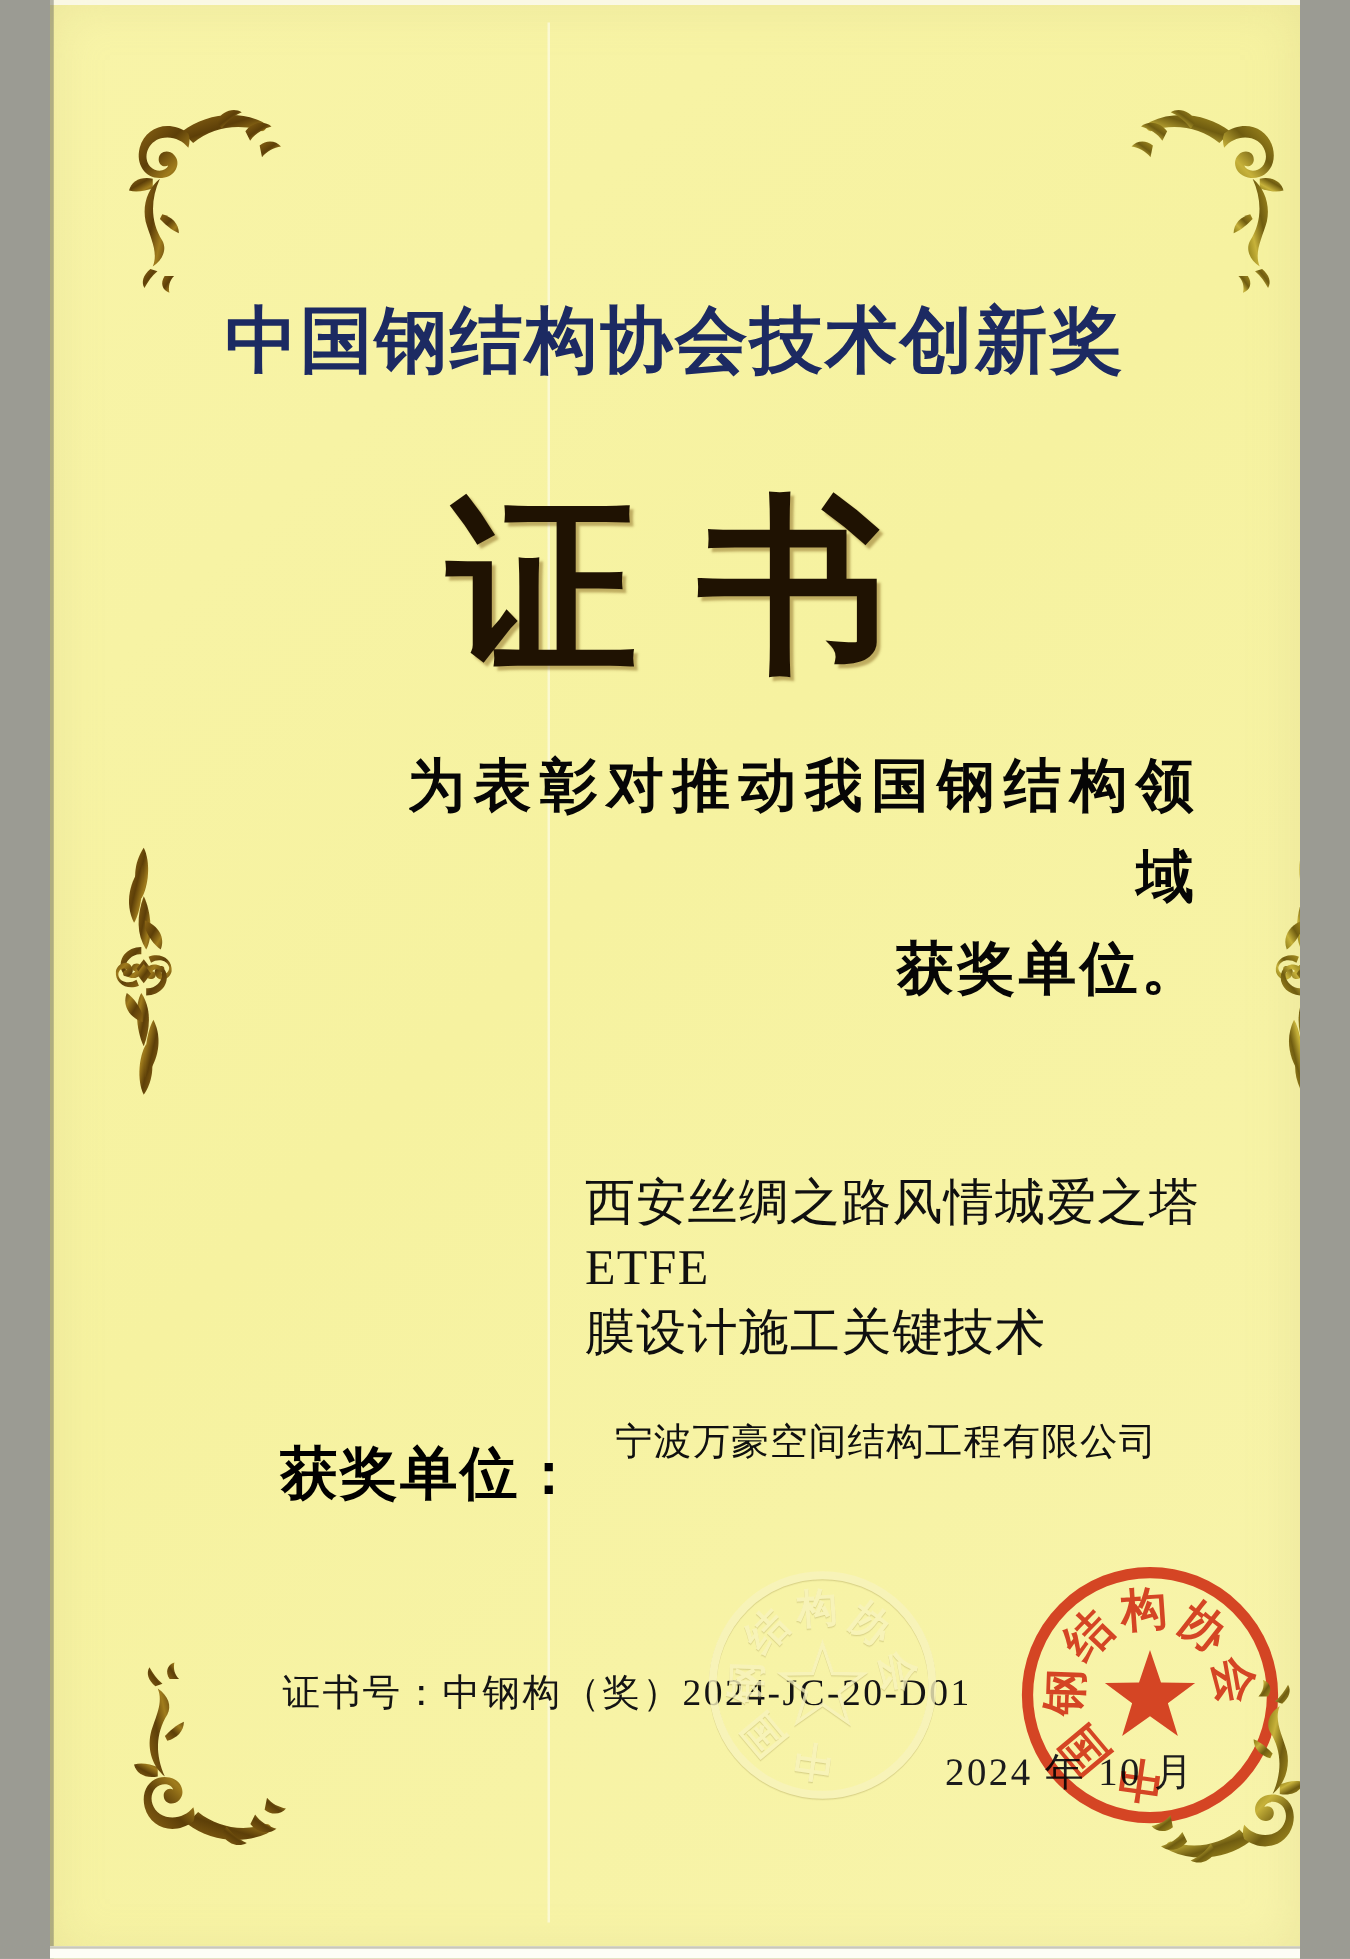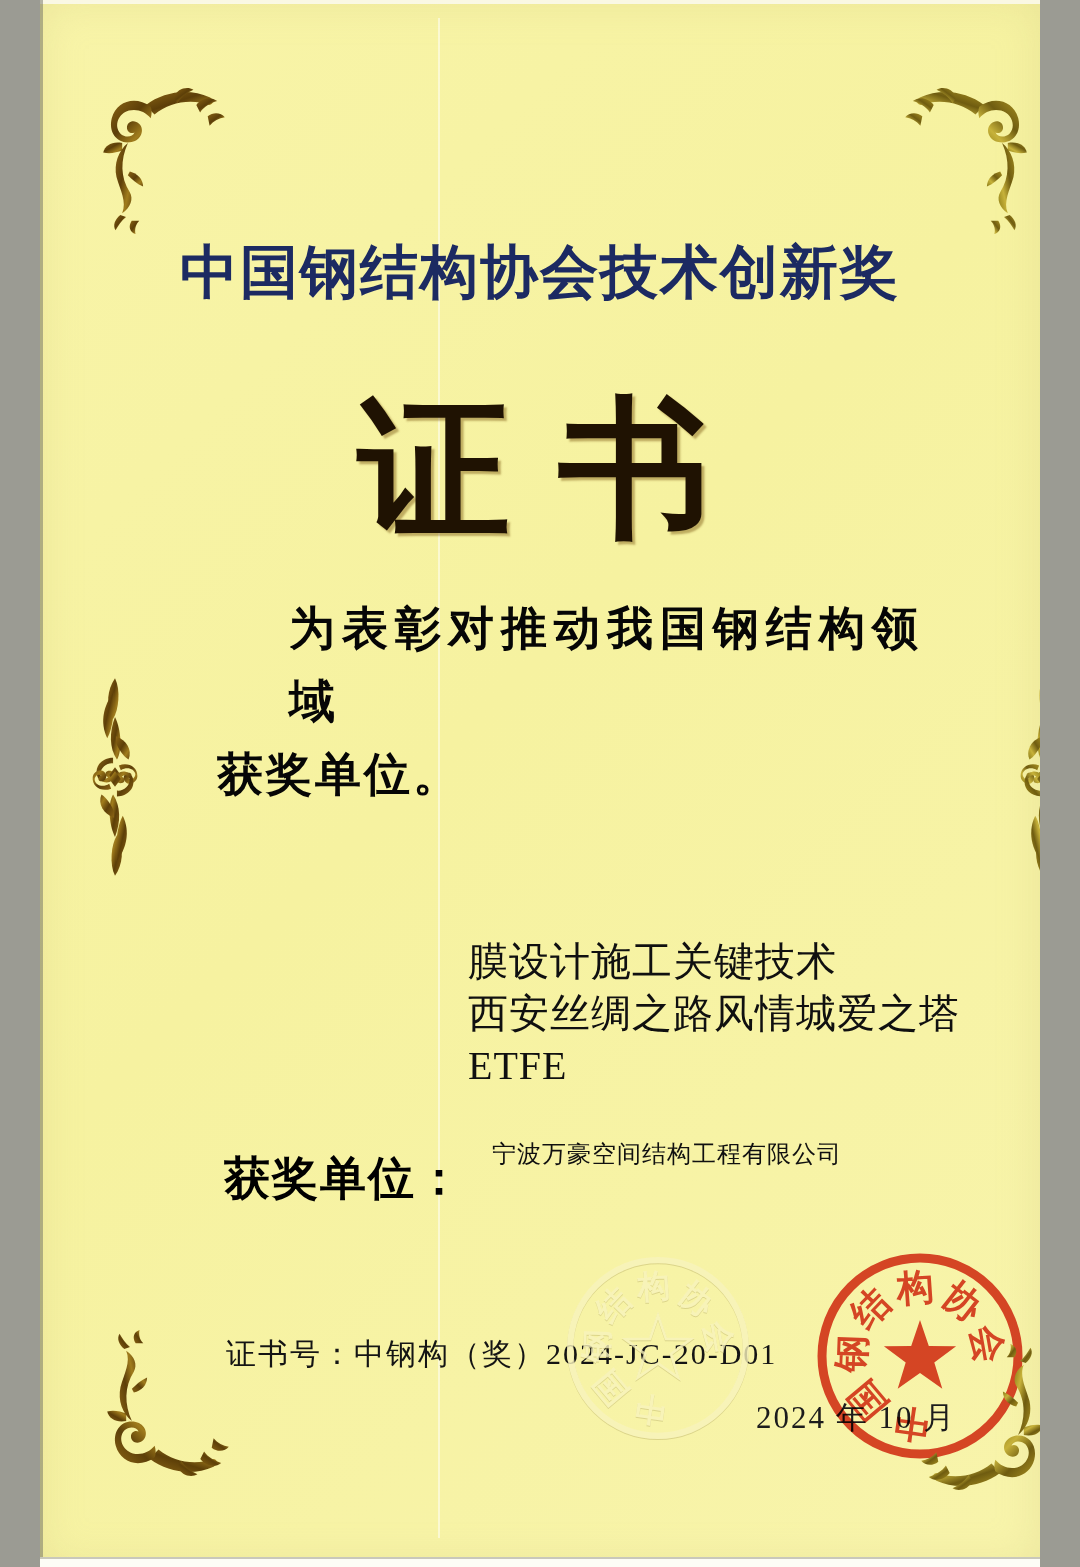--- a/index.html
+++ b/index.html
@@ -20,36 +20,36 @@
     position:absolute;top:234px;left:0;width:100%;text-align:center;
     font-size:58px;font-weight:700;letter-spacing:2px;color:#1c2a62;
   }
   .heading{
     position:absolute;top:368px;left:0;width:100%;text-align:center;
     font-size:152px;font-weight:700;letter-spacing:48px;padding-left:36px;box-sizing:border-box;
     color:#1f1202;text-shadow:3px 3px 2px rgba(122,86,18,.45);
   }
   .body-text{
     position:absolute;top:592px;left:177px;width:745px;
-    font-size:46px;font-weight:700;color:#060606;line-height:73px;letter-spacing:3px;
+    font-size:46px;font-weight:700;color:#060606;line-height:73px;letter-spacing:3px;text-align:right;
   }
   .body-text .indent{padding-left:72px;letter-spacing:7px;}
   .field-label{
     position:absolute;left:184px;
     font-family:"Liberation Sans","DejaVu Sans",sans-serif;
     font-size:46px;font-weight:700;color:#000;letter-spacing:2px;
   }
   .field-value{
     position:absolute;left:428px;color:#101010;
     font-size:40px;line-height:52px;letter-spacing:1px;font-weight:500;
   }
   .label-project{top:928px;}
   .value-project{top:936px;width:560px;}
   .label-unit{top:1116px;margin-top:32px;}
-  .value-unit{top:1128px;left:452px;font-size:24px;letter-spacing:1px;}
+  .value-unit{top:1128px;left:452px;font-size:30px;letter-spacing:1px;}
   .cert-no{
     position:absolute;left:186px;top:1334px;
     font-size:30px;letter-spacing:2px;color:#141414;
   }
   .issue-date{
     position:absolute;left:716px;top:1386px;z-index:3;
     font-size:31px;letter-spacing:2px;color:#1c1c1c;margin-top:11px;
   }
   
   .seal{position:absolute;left:774px;top:1250px;width:212px;height:212px;z-index:4;
@@ -138,22 +138,22 @@
 
   <div class="title">中国钢结构协会技术创新奖</div>
   <div class="heading">证书</div>
 
   <div class="body-text">
     <div class="indent">为表彰对推动我国钢结构领域</div>
     <div>获奖单位。</div>
   </div>
 
   <div class="field-value value-project">
+    <div>西安丝绸之路风情城爱之塔ETFE</div>
     <div>膜设计施工关键技术</div>
-    <div>西安丝绸之路风情城爱之塔ETFE</div>
   </div>
 
   <div class="field-label label-unit">获奖单位：</div>
   <div class="field-value value-unit">宁波万豪空间结构工程有限公司</div>
 
   <div class="cert-no">证书号：中钢构（奖）2024-JC-20-D01</div>
   <div class="issue-date">2024 年 10 月</div>
 
   <svg class="emboss" viewBox="0 0 212 212">
     <circle cx="106" cy="106" r="97" fill="none" stroke="#f8f3bd" stroke-width="7"></circle>

